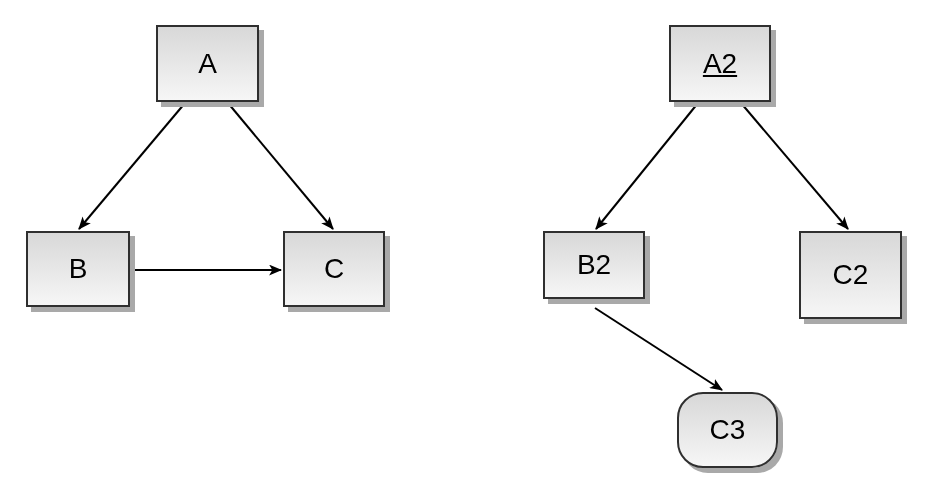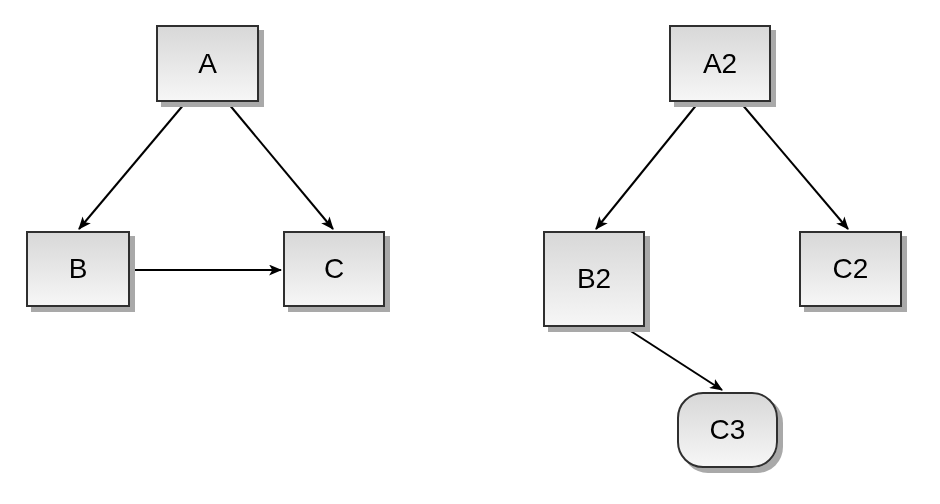--- a/index.html
+++ b/index.html
@@ -72,26 +72,26 @@
   <div id="nodes">
       <div class="node" style="left: 156px; top: 25px; width: 103px; height: 77px;">
         <span class="node-label">A</span>
       </div>
       <div class="node" style="left: 26px; top: 231px; width: 104px; height: 76px;">
         <span class="node-label">B</span>
       </div>
       <div class="node" style="left: 283px; top: 231px; width: 102px; height: 76px;">
         <span class="node-label">C</span>
       </div>
-      <div class="node" style="left: 669px; top: 25px; width: 102px; height: 77px;">
+      <div class="node" style="left: 669px; top: 25px; width: 102px; height: 77px; text-decoration: underline;">
         <span class="node-label">A2</span>
       </div>
-      <div class="node" style="left: 543px; top: 231px; width: 102px; height: 96px;">
+      <div class="node" style="left: 543px; top: 231px; width: 102px; height: 68px;">
         <span class="node-label">B2</span>
       </div>
-      <div class="node" style="left: 799px; top: 231px; width: 103px; height: 76px;">
+      <div class="node" style="left: 799px; top: 231px; width: 103px; height: 88px;">
         <span class="node-label">C2</span>
       </div>
       <div class="node" style="left: 677px; top: 392px; width: 101px; height: 76px; border-radius: 26px;">
         <span class="node-label">C3</span>
       </div>
     </div>
 </div>
 
 </body></html>

